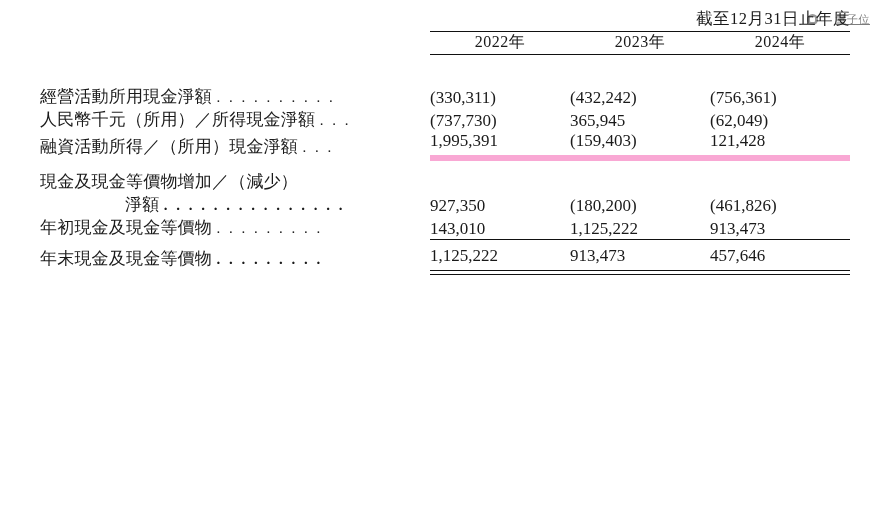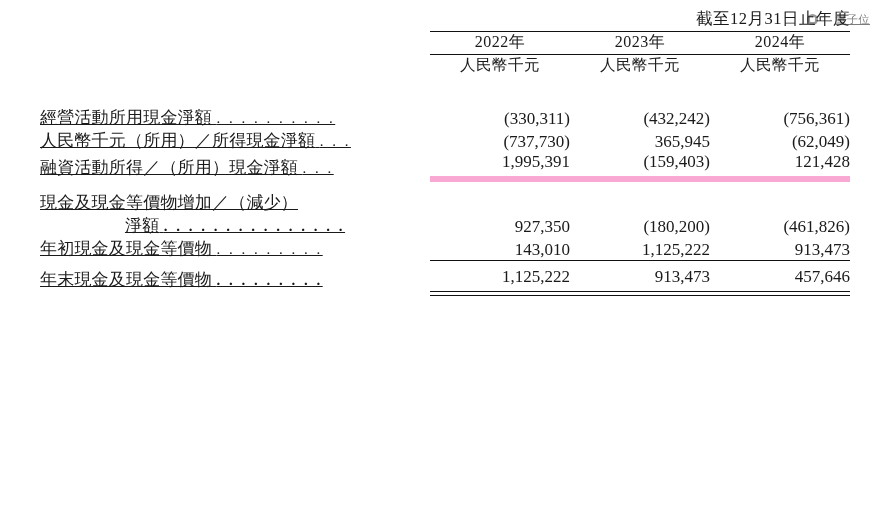--- a/index.html
+++ b/index.html
@@ -109,28 +109,27 @@
   }
 
   .spacer-row td { height: 30px; }
 
   
   .lbl {
     font-size: 17px;
     padding: 5px 18px 5px 0;
     white-space: nowrap;
     letter-spacing: 0.2px;
-    text-decoration: underline;
   }
   .lbl .dots {
     letter-spacing: 2.5px;
     font-size: 15px;
   }
   .num {
-    text-align: right;
+    text-align: left;
     font-size: 17px;
     padding: 5px 12px 5px 0;
     white-space: nowrap;
     font-variant-numeric: tabular-nums;
   }
   .bold, .bold .dots { font-weight: bold; }
   .indent { padding-left: 22px; text-align: center; }
 
   .underline-cells .num {
     border-bottom: 6px solid #f9a8d4;
@@ -186,26 +185,20 @@
         <td class="year-cell">2022年</td>
         <td class="year-cell">2023年</td>
         <td class="year-cell">2024年</td>
       </tr>
       <tr class="rule-year">
         <td style="border-bottom:none"></td>
         <td></td>
         <td></td>
         <td></td>
       </tr>
-      <tr>
-        <td></td>
-        <td class="unit-cell">人民幣千元</td>
-        <td class="unit-cell">人民幣千元</td>
-        <td class="unit-cell">人民幣千元</td>
-      </tr>
 
       <tr class="spacer-row">
         <td colspan="4"></td>
       </tr>
 
       <tr>
         <td class="lbl">
           <span>經營活動所用現金淨額</span>
           <span class="dots">. . . . . . . . . .</span>
         </td>

